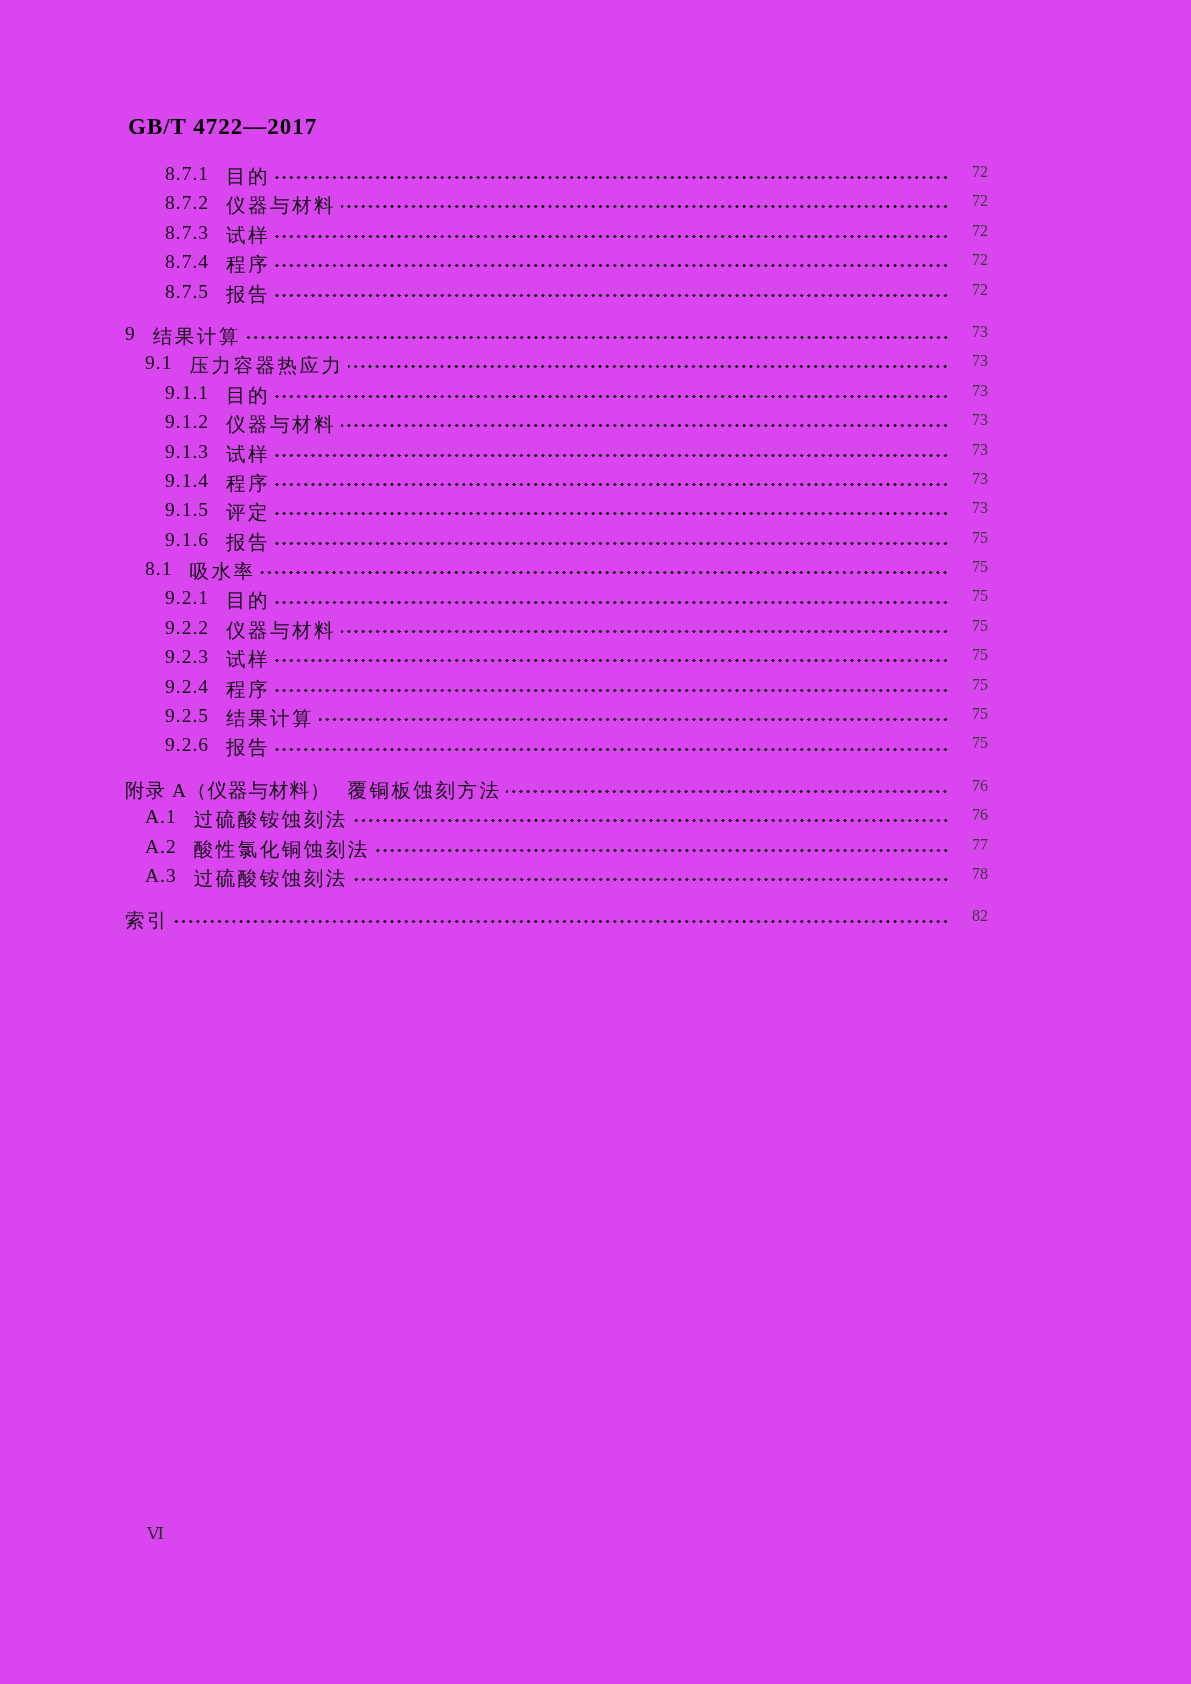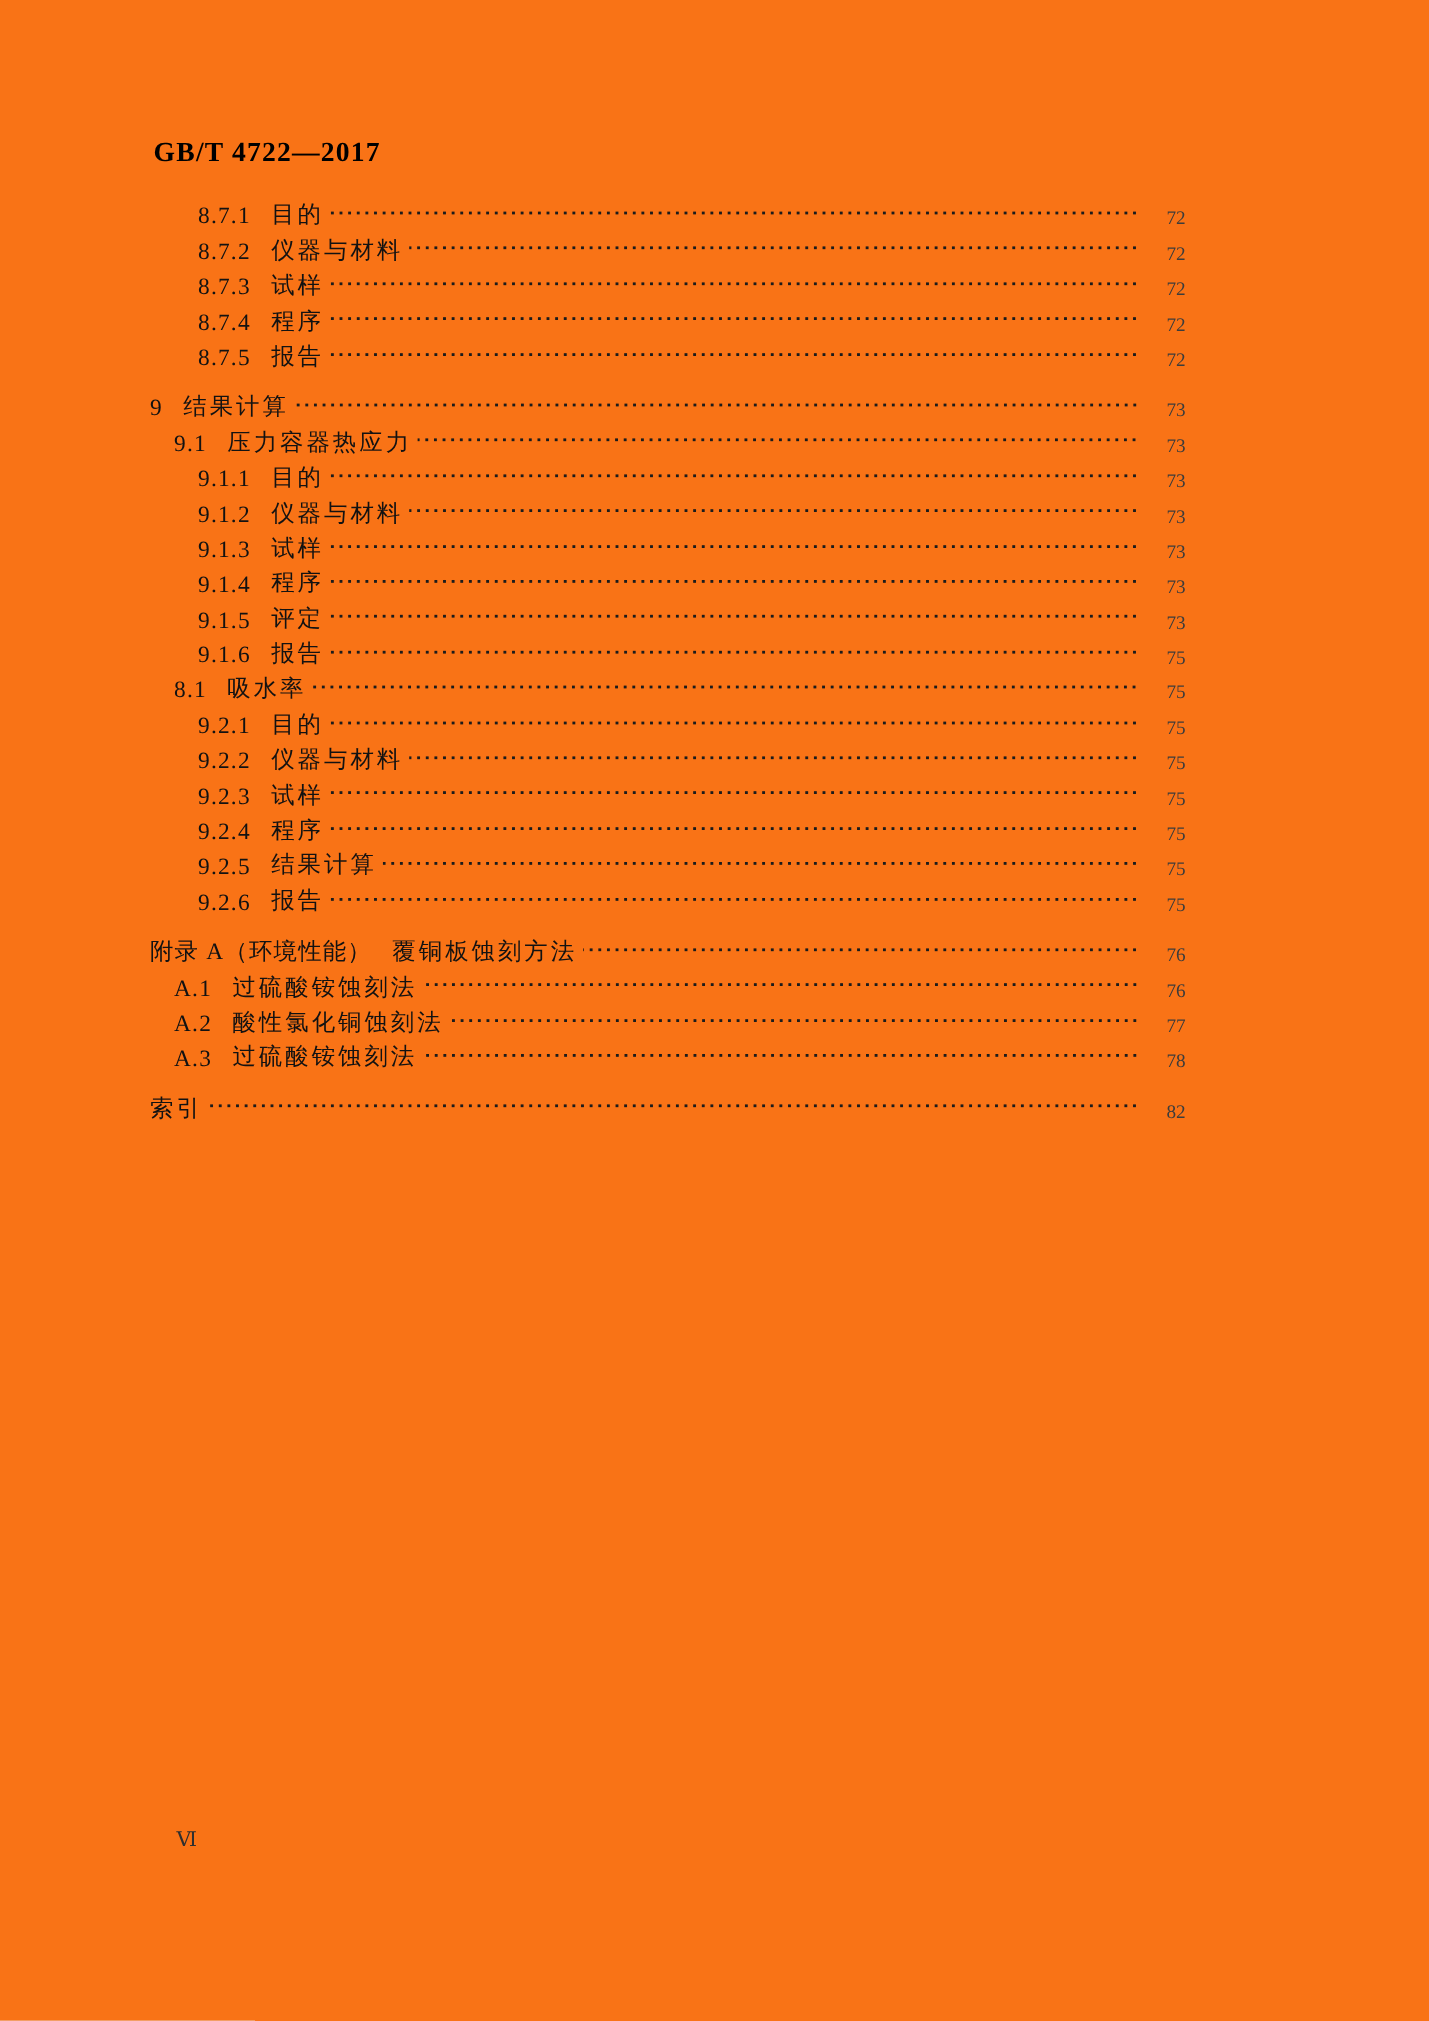--- a/index.html
+++ b/index.html
@@ -2,21 +2,21 @@
 <html><head>
 <meta charset="utf-8">
 <style>
   * { margin: 0; padding: 0; box-sizing: border-box; }
   html, body { background: #e8e8e8; }
   .page {
     position: relative;
     width: 1191px;
     height: 1684px;
     margin: 0 auto;
-    background: #f97316;
+    background: #d946ef;
     font-family: "Liberation Serif", "DejaVu Serif", serif;
     overflow: hidden;
   }
   .doc-header {
     position: absolute;
     left: 128px;
     top: 114px;
     font-size: 23px;
     font-weight: bold;
     letter-spacing: 1px;
@@ -24,21 +24,21 @@
     white-space: pre;
   }
   .toc {
     position: absolute;
     left: 125px;
     top: 163px;
     width: 863px;
   }
   .toc-row {
     display: flex;
-    align-items: flex-end;
+    align-items: flex-start;
     height: 29.4px;
     font-size: 19.5px;
     color: #121212;
   }
   .toc-row.gap { margin-top: 13px; }
   .toc-row.lv2 { padding-left: 20px; }
   .toc-row.lv3 { padding-left: 40px; }
   .num {
     letter-spacing: 1px;
     margin-right: 17px;
@@ -200,21 +200,21 @@
       <span class="page-num">75</span>
     </div>
     <div class="toc-row lv3">
       <span class="num">9.2.6</span>
       <span class="title">报告</span>
       <span class="leader"></span>
       <span class="page-num">75</span>
     </div>
 
     <div class="toc-row lv1 gap">
-      <span class="num">附录 A（环境性能）</span>
+      <span class="num">附录 A（仪器与材料）</span>
       <span class="title">覆铜板蚀刻方法</span>
       <span class="leader"></span>
       <span class="page-num">76</span>
     </div>
     <div class="toc-row lv2">
       <span class="num">A.1</span>
       <span class="title">过硫酸铵蚀刻法</span>
       <span class="leader"></span>
       <span class="page-num">76</span>
     </div>

